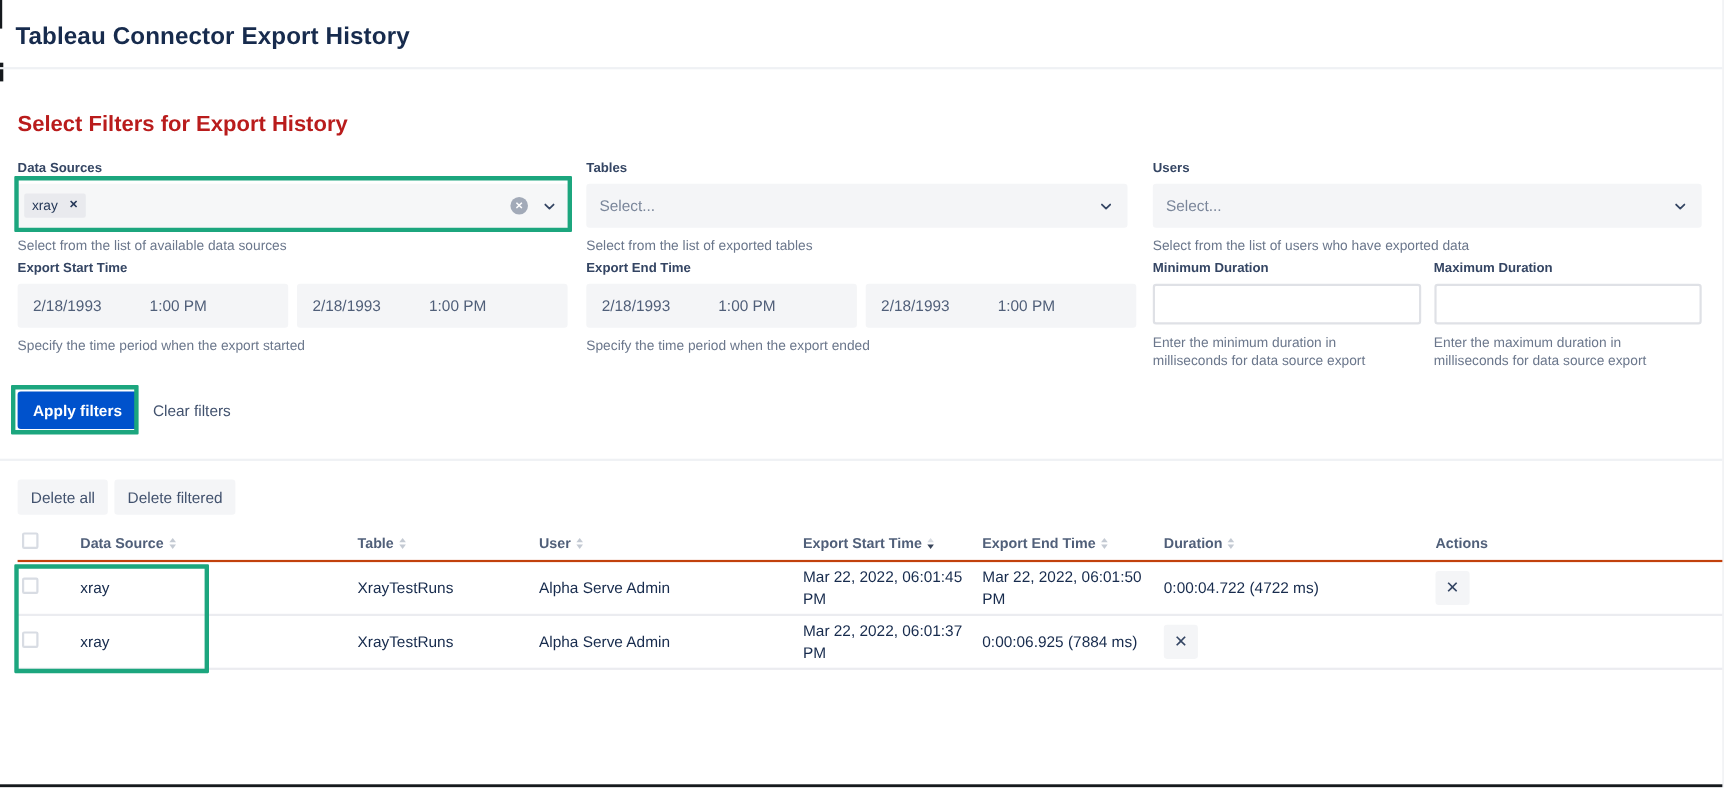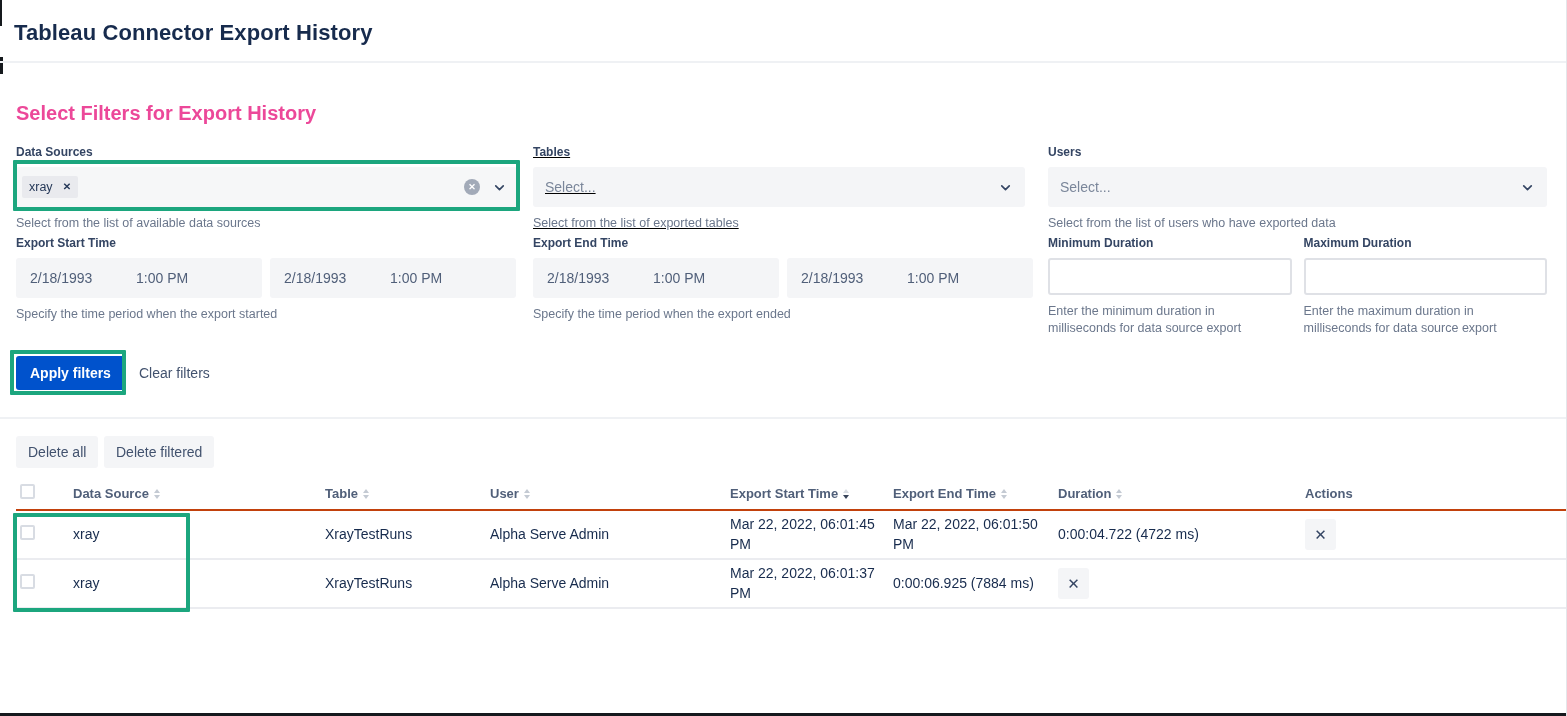--- a/index.html
+++ b/index.html
@@ -22,21 +22,21 @@
   #page-title {
     position:absolute; left:14px; top:20px;
     font-size:22px; font-weight:700; color:#172B4D; letter-spacing:.1px;
   }
   .divider { position:absolute; left:0; right:0; height:2px; background:#EFF1F4; }
   #divider-top { top:61px; }
   #divider-mid { top:417px; }
 
   #filters-heading {
     position:absolute; left:16px; top:102px;
-    font-size:20px; font-weight:700; color:#ec4899;
+    font-size:20px; font-weight:700; color:#b91c1c;
   }
 
   
   .field { position:absolute; }
   .field-label { font-size:12px; font-weight:600; color:#344563; margin-bottom:8px; }
   .field-help  { font-size:12.5px; color:#6B778C; margin-top:8px; line-height:1.35; }
 
   .select-box {
     height:40px; background:#F4F5F7; border-radius:3px;
     display:flex; align-items:center; padding:0 12px; cursor:pointer;
@@ -138,21 +138,21 @@
   .annotation {
     position:absolute; border:4px solid #1CA67E; border-radius:1px;
     pointer-events:none; z-index:6; background:transparent;
   }
   #annot-datasources { left:13px;  top:160px; width:507px; height:51px; }
   #annot-apply       { left:10px;  top:350px; width:116px; height:45px; }
   #annot-rows        { left:13px;  top:513px; width:177px; height:99px; }
 
   
   #ds-field     { left:16px;   top:145px; width:501px; }
-  #tables-field { left:533px;  top:145px; width:492px;text-decoration:underline; }
+  #tables-field { left:533px;  top:145px; width:492px; }
   #users-field  { left:1048px; top:145px; width:499px; }
   #start-field  { left:16px;   top:236px; width:500px; }
   #end-field    { left:533px;  top:236px; width:500px; }
   #dur-field    { left:1048px; top:236px; width:499px; }
   .dur-help { width:232px; }
 </style>
 </head>
 <body>
 
 <div id="app">

